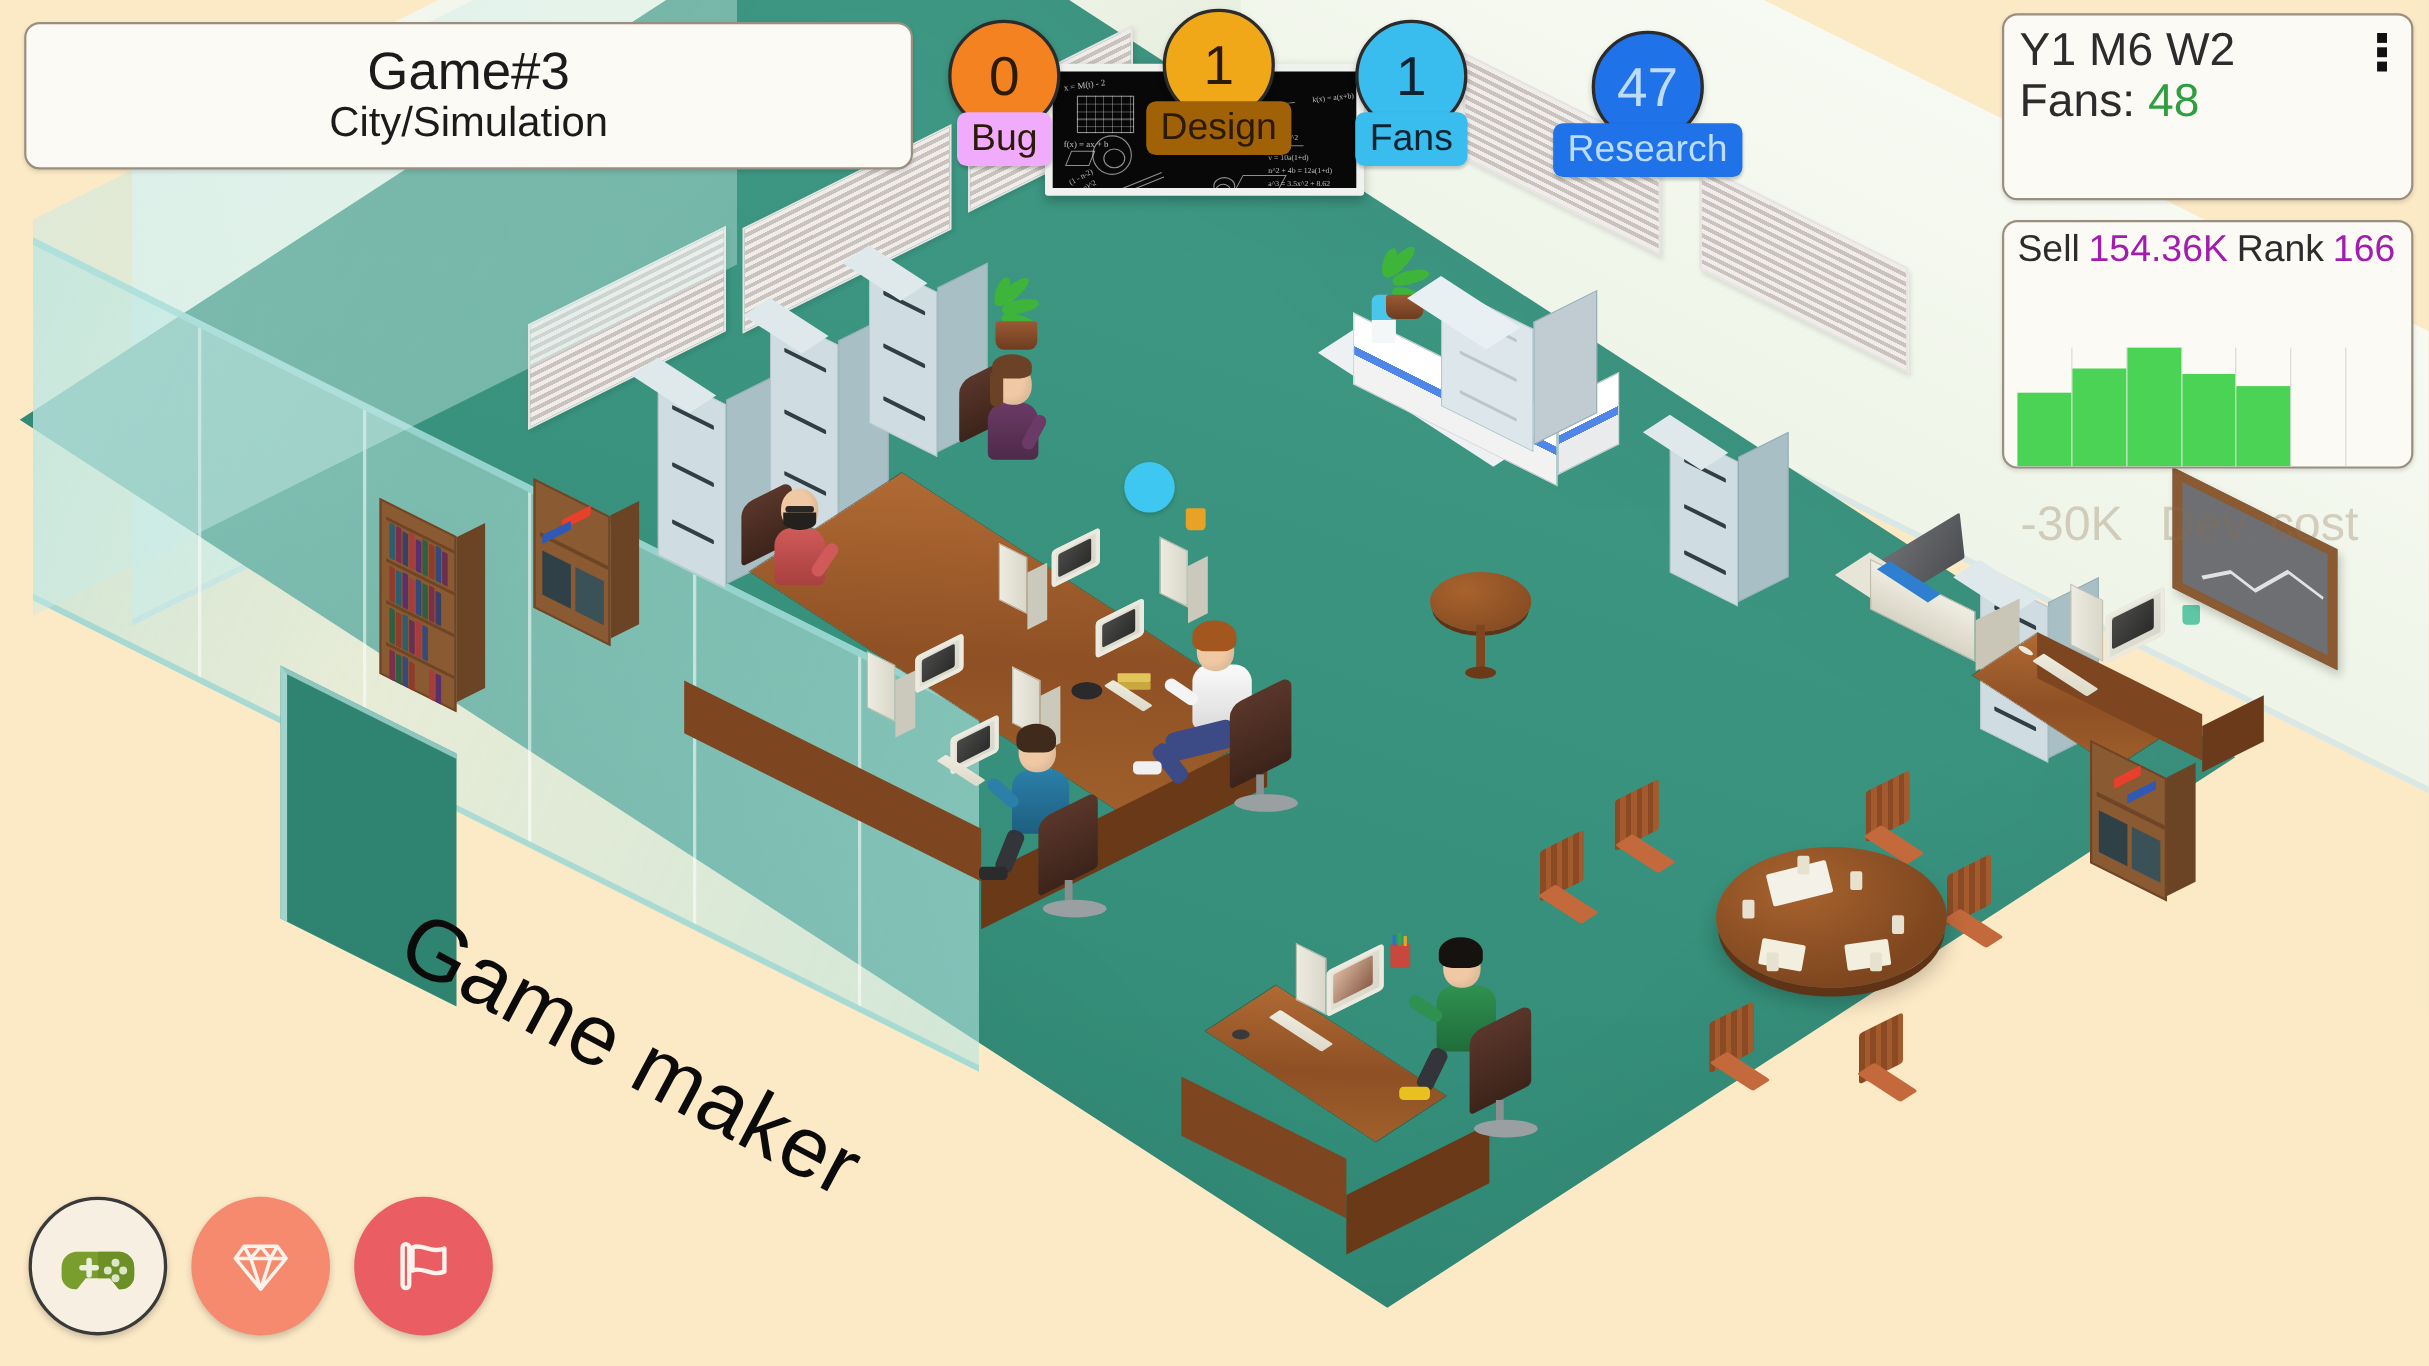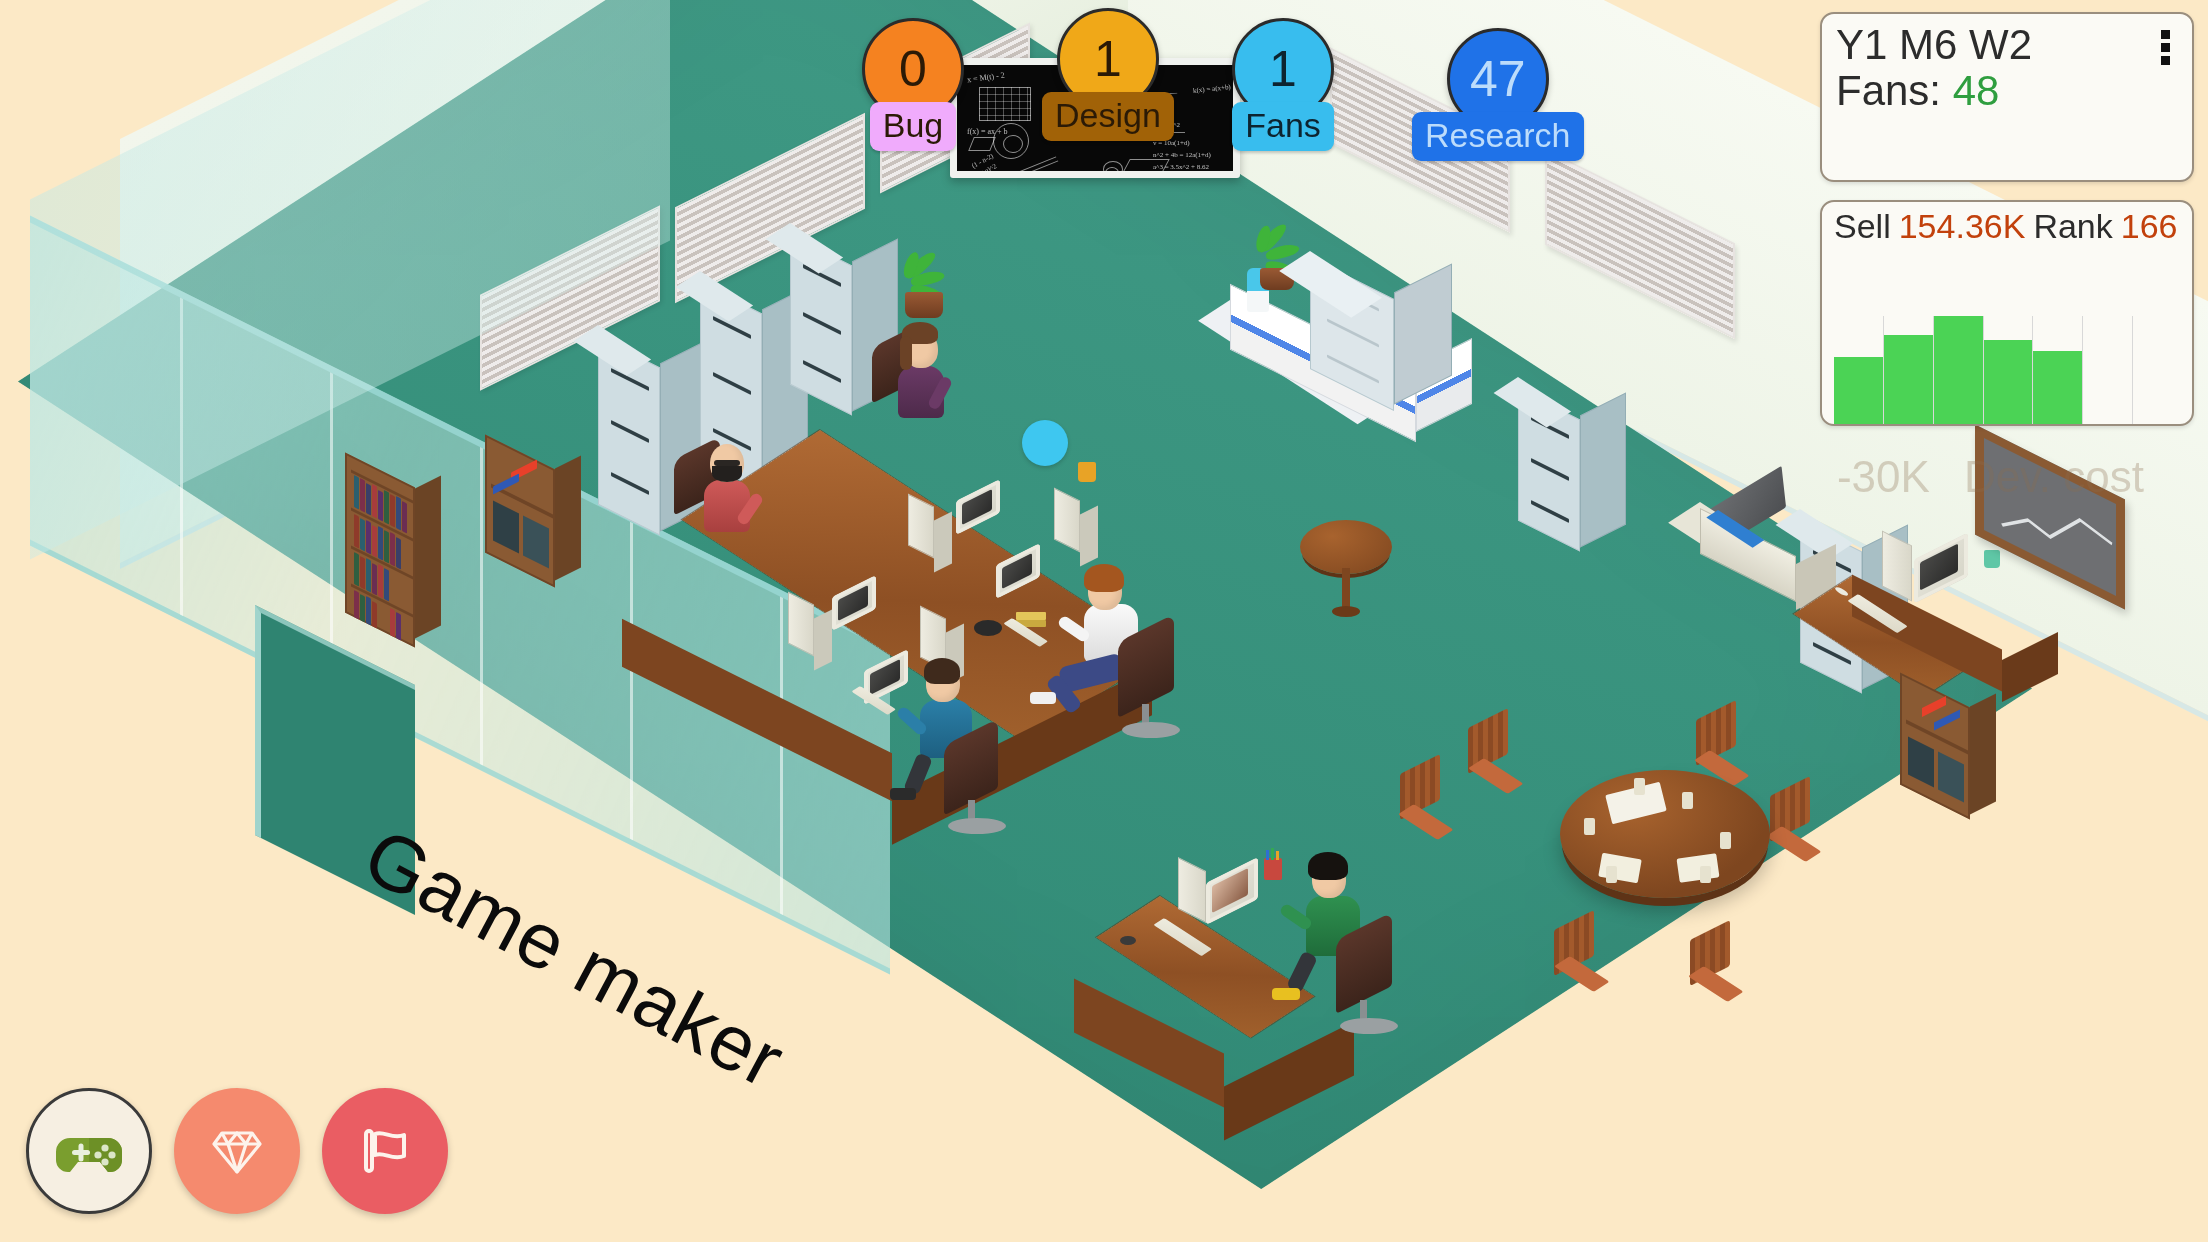--- a/index.html
+++ b/index.html
@@ -427,21 +427,21 @@
     right: 14px; top: 200px;
     width: 374px; height: 226px;
     padding: 6px 0 0 12px;
     overflow: hidden;
   }
   #game-panel-title { font-size: 38px; color: #2c2c2c; line-height: 1.05; }
   #game-panel-stats {
     font-size: 34px; color: #2c2c2c; line-height: 1.1;
     white-space: nowrap; display: flex; align-items: baseline; gap: 8px;
   }
-  #game-panel-stats .v { color: #c2410c; }
+  #game-panel-stats .v { color: #a21caf; }
   #bars {
     position: absolute;
     left: 12px; right: 10px; bottom: 0;
     height: 108px;
     display: flex; align-items: flex-end; gap: 0;
   }
   .bar-slot {
     flex: 1 1 0;
     height: 100%;
     display: flex; align-items: flex-end;
@@ -865,20 +865,24 @@
         <div class="p-leg" style="left:-12px; top:96px; transform:rotate(26deg)"></div>
         <div style="position:absolute;left:-34px;top:132px;width:28px;height:12px;background:#e8c020;border-radius:4px"></div>
         <div class="chair-back" style="left:30px; top:70px; width:56px; height:74px;"></div>
         <div class="chair-post" style="left:54px; top:144px;"></div>
         <div class="chair-base" style="left:34px; top:162px; width:58px;"></div>
       </div>
     </div>
 
   </div>
 
+  <div id="title-panel" class="panel">
+    <div id="game-name">Game#3</div>
+    <div id="game-genre">City/Simulation</div>
+  </div>
 
 
   <div class="stat" style="left:862px; top:18px;">
     <div class="stat-circle" style="background: rgb(245, 130, 32); color: rgb(43, 26, 6);">0</div>
     <div class="stat-label" style="background: #f0abfc; color: rgb(43, 26, 6);">Bug</div>
   </div>
   <div class="stat" style="left:1042px; top:8px;">
     <div class="stat-circle" style="background: rgb(240, 168, 24); color: rgb(43, 26, 6);">1</div>
     <div class="stat-label" style="background: #a16207; color: rgb(43, 26, 6);">Design</div>
   </div>

